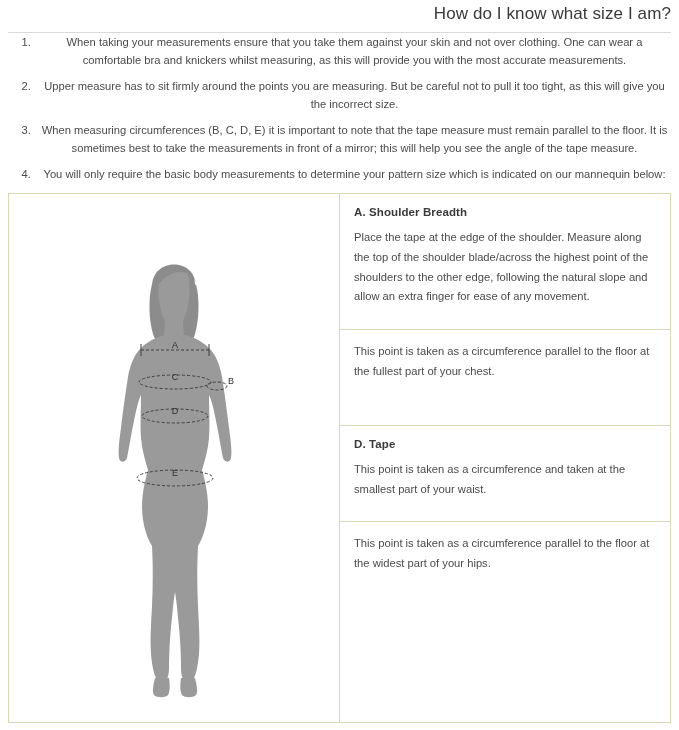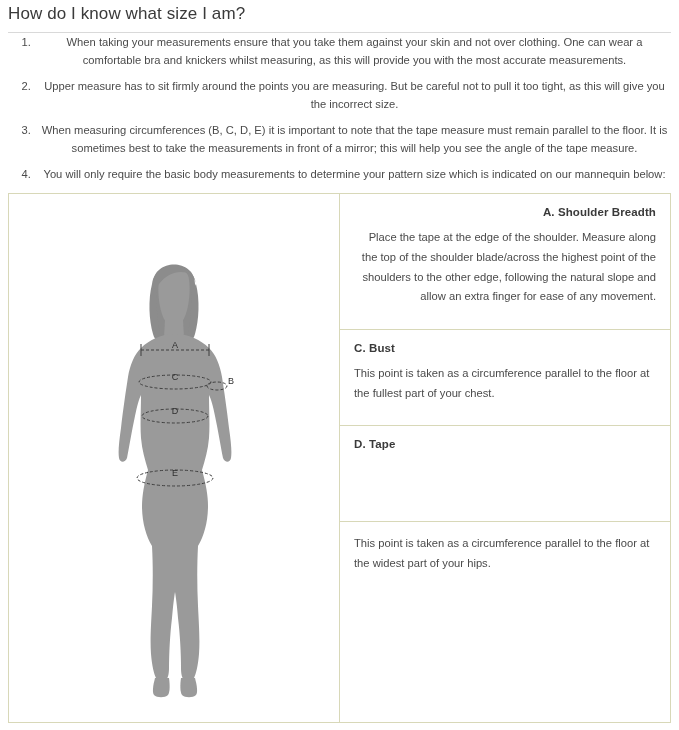--- a/index.html
+++ b/index.html
@@ -22,20 +22,21 @@
     padding: 0 8px;
   }
   .page-title {
     font-size: 17px;
     font-weight: normal;
     color: #3a3a3a;
     margin: 4px 0 0 0;
     padding: 0 0 8px 0;
     border-bottom: 1px solid #d9d9d9;
     letter-spacing: 0.1px;
+    text-align: right;
   }
   .intro {
     font-size: 11.2px;
     line-height: 1.45;
     color: #4a4a4a;
     margin: 10px 0 8px 0;
   }
   ol.steps {
     margin: 0;
     padding: 0 0 0 26px;
@@ -83,21 +84,21 @@
     font-weight: bold;
     color: #3a3a3a;
     margin-bottom: 10px;
     letter-spacing: 0.1px;
   }
   .def-text {
     font-size: 11.2px;
     line-height: 1.75;
     color: #4a4a4a;
   }
-  .row-a { height: 136px; text-align: right; }
+  .row-a { height: 136px; }
   .row-b { height: 97px; }
   .row-c { height: 96px; }
   .row-d { height: 96px; }
   .row-e { flex: 1; }
 
   svg.mannequin {
     position: absolute;
     left: 50%;
     transform: translateX(-50%);
     top: 40px;
@@ -193,25 +194,25 @@
         <text x="126" y="242" font-family="Liberation Sans, sans-serif" font-size="9" fill="#2e2e2e" text-anchor="middle">E</text>
       </svg>
     </div>
 
     <div class="defs-cell">
       <div class="def-row row-a">
         <div class="def-title">A. Shoulder Breadth</div>
         <div class="def-text">Place the tape at the edge of the shoulder. Measure along the top of the shoulder blade/across the highest point of the shoulders to the other edge, following the natural slope and allow an extra finger for ease of any movement.</div>
       </div>
       <div class="def-row row-c">
-        <div class="def-title">C. Bust</div>
         <div class="def-text">This point is taken as a circumference parallel to the floor at the fullest part of your chest.</div>
       </div>
       <div class="def-row row-d">
         <div class="def-title">D. Tape</div>
+        <div class="def-text">This point is taken as a circumference and taken at the smallest part of your waist.</div>
       </div>
       <div class="def-row row-e">
         <div class="def-text">This point is taken as a circumference parallel to the floor at the widest part of your hips.</div>
       </div>
     </div>
 
   </div>
 </div>
 
 </body></html>

